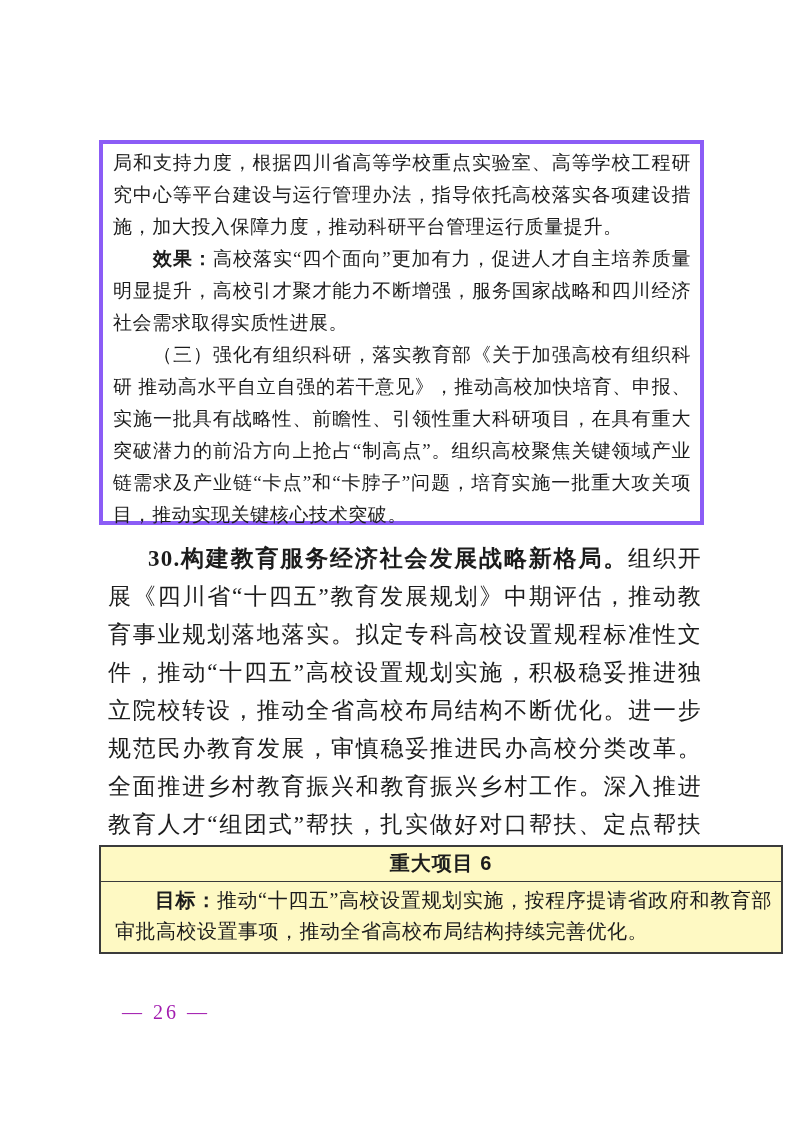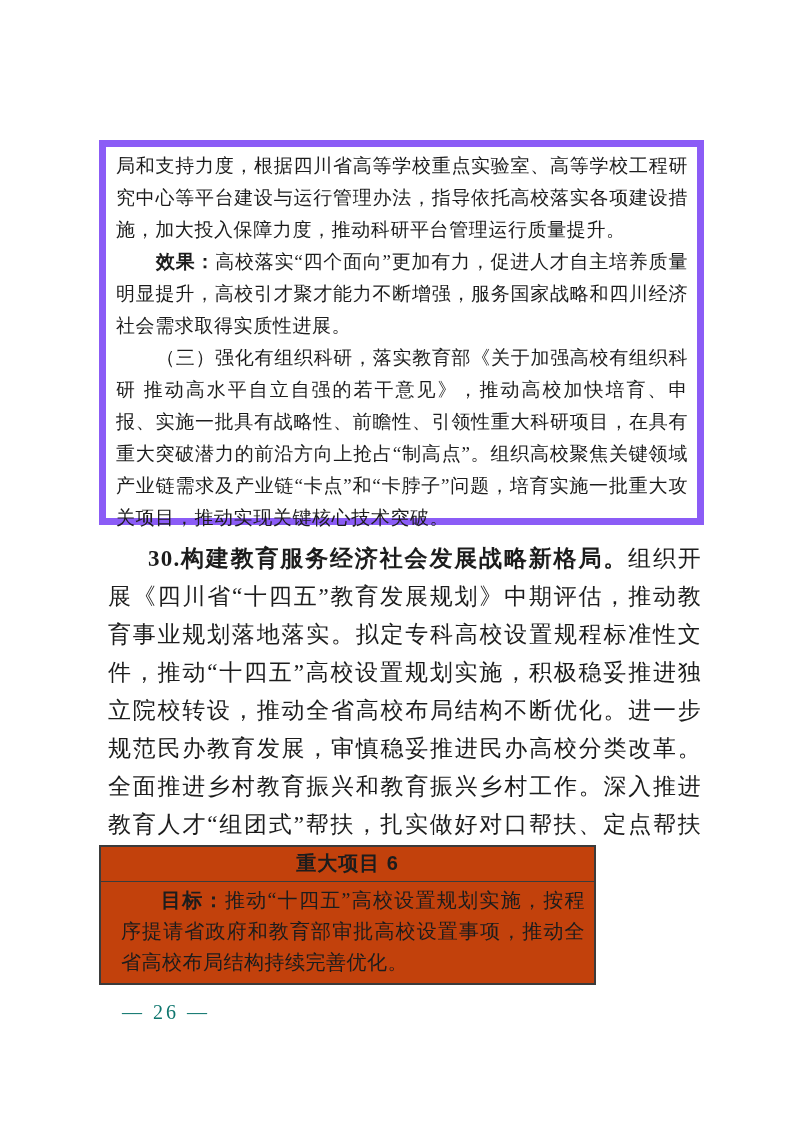--- a/index.html
+++ b/index.html
@@ -13,21 +13,21 @@
     color: #1c1c1c;
   }
 
   
   .summary-box {
     position: absolute;
     left: 99px;
     top: 140px;
     width: 605px;
     height: 385px;
-    border: 7px solid #8b5cf6;
+    border: 4px solid #8b5cf6;
     padding: 3px 9px 0 10px;
     background: #ffffff;
   }
   .summary-box p {
     font-size: 19px;
     line-height: 32px;
     text-align: justify;
     letter-spacing: 0.6px;
   }
   .indent2 { text-indent: 40px; }
@@ -50,54 +50,54 @@
     letter-spacing: 1.2px;
     text-indent: 40px;
   }
   .para-20 .bold-heading { font-weight: 700; }
 
   
   .project-table {
     position: absolute;
     left: 99px;
     top: 845px;
-    width: 497px;
+    width: 684px;
     border-collapse: collapse;
     border: 2px solid #3b3b3b;
-    background: #c2410c;
+    background: #fef9c3;
   }
   .project-table td {
     border: 1px solid #3b3b3b;
     font-size: 20px;
     padding: 0 9px;
     vertical-align: middle;
   }
   .row-title td {
     height: 35px;
     text-align: center;
   }
   .row-title .title-text { font-size: 20px; letter-spacing: 1px; }
   .row-name td { height: 40px; }
   .row-name .cell-line { text-indent: 40px; letter-spacing: 0.5px; }
-  .row-goal td { height: 66px; padding: 3px 9px 5px 20px; }
+  .row-goal td { height: 66px; padding: 3px 9px 5px 14px; }
   .row-goal .cell-line {
     text-indent: 40px;
     line-height: 31px;
     text-align: justify;
     letter-spacing: 0.5px;
   }
 
   
   .page-number {
     position: absolute;
     left: 122px;
     top: 1001px;
     font-size: 20px;
     letter-spacing: 3px;
-    color: #0f766e;
+    color: #a21caf;
   }
 </style>
 </head>
 <body>
 
 <div class="summary-box">
   <p>局和支持力度，根据四川省高等学校重点实验室、高等学校工程研究中心等平台建设与运行管理办法，指导依托高校落实各项建设措施，加大投入保障力度，推动科研平台管理运行质量提升。</p>
   <p class="indent2"><span class="heiti">效果：</span><span>高校落实“四个面向”更加有力，促进人才自主培养质量明显提升，高校引才聚才能力不断增强，服务国家战略和四川经济社会需求取得实质性进展。</span></p>
   <p class="indent2">（三）强化有组织科研，落实教育部《关于加强高校有组织科研 推动高水平自立自强的若干意见》，推动高校加快培育、申报、实施一批具有战略性、前瞻性、引领性重大科研项目，在具有重大突破潜力的前沿方向上抢占“制高点”。组织高校聚焦关键领域产业链需求及产业链“卡点”和“卡脖子”问题，培育实施一批重大攻关项目，推动实现关键核心技术突破。</p>
 </div>

